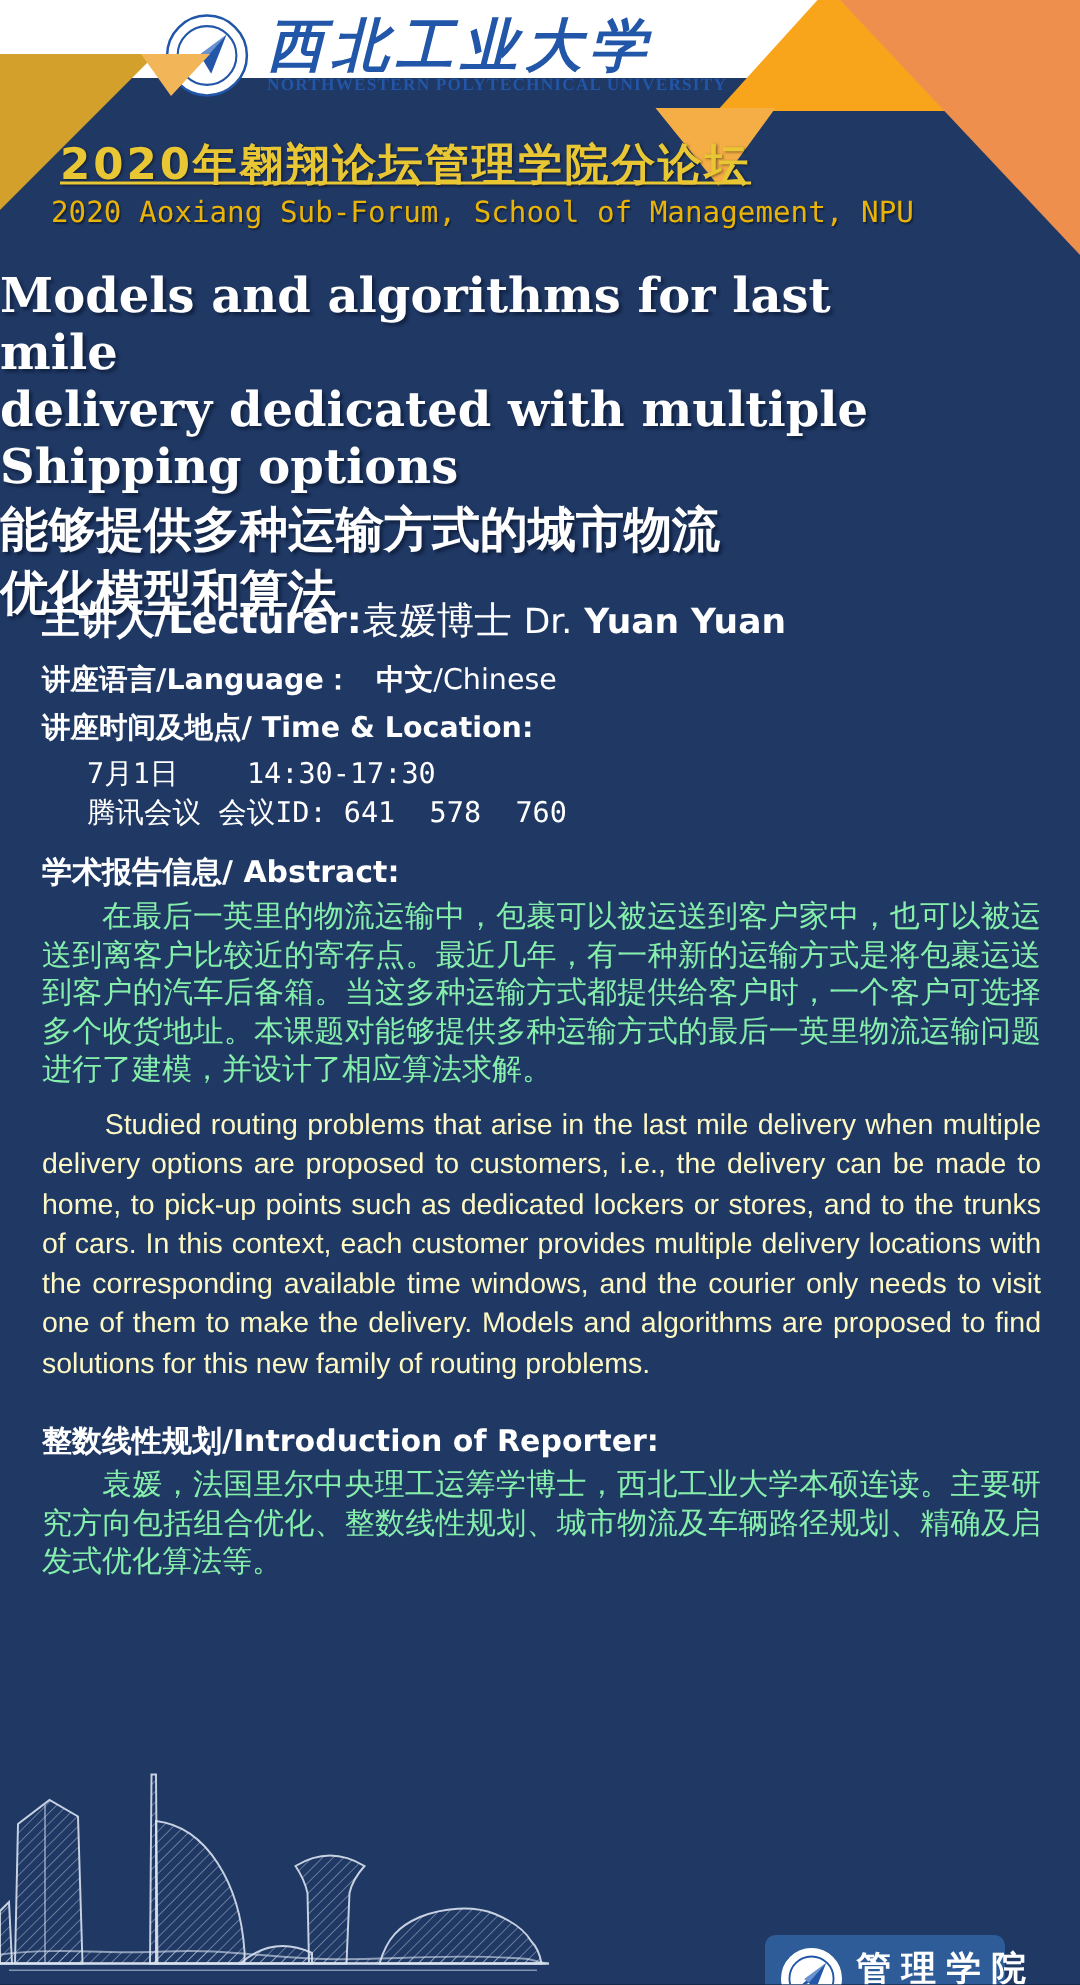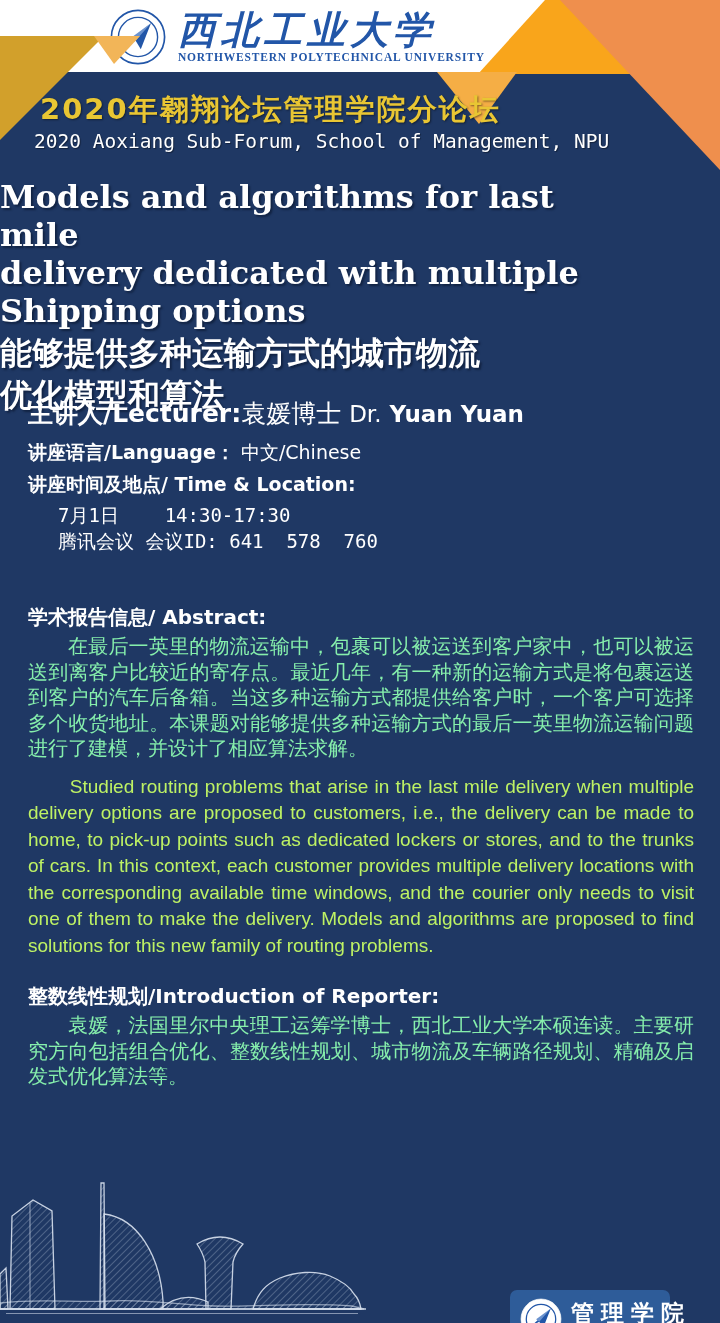--- a/index.html
+++ b/index.html
@@ -1,56 +1,56 @@
 <!DOCTYPE html>
 <html><head>
 <meta charset="utf-8">
 <style>
   html,body{margin:0;padding:0;background:#10233f;}
   .poster{
     position:relative; width:720px; height:1323px; overflow:hidden;
     background:#1F3864; font-family:"DejaVu Sans", sans-serif;
   }
   
-  .header-band{position:absolute;left:0;top:0;width:720px;height:72px;background:#ffffff;}
+  .header-band{position:absolute;left:0;top:0;width:720px;height:52px;background:#ffffff;}
   .logo-row{position:absolute;left:110px;top:6px;height:62px;display:flex;align-items:center;gap:12px;}
   .emblem-lg{width:56px;height:56px;flex:0 0 auto;}
   .univ-text{display:flex;flex-direction:column;justify-content:center;}
   .univ-zh{font-family:"DejaVu Serif",serif;font-style:italic;font-weight:700;font-size:38px;line-height:38px;color:#2256A8;letter-spacing:5px;white-space:nowrap;}
   .univ-en{font-family:"Liberation Serif",serif;font-weight:700;font-size:11.5px;letter-spacing:0.8px;color:#2256A8;margin-top:2px;white-space:nowrap;}
   
   .deco-svg{position:absolute;left:0;top:0;width:720px;height:180px;pointer-events:none;}
   
   .banner{position:absolute;left:0;top:0;width:720px;}
-  .banner-zh{position:absolute;left:40px;top:94px;font-weight:700;font-size:29px;line-height:30px;letter-spacing:2px;color:#E9C633;text-shadow:1px 1px 2px rgba(0,0,0,.45);white-space:nowrap;}
-  .banner-en{position:absolute;left:34px;top:130px;font-family:"DejaVu Sans Mono",monospace;font-weight:400;font-size:19.5px;color:#ffffff;text-shadow:1px 1px 1px rgba(0,0,0,.4);white-space:nowrap;}
+  .banner-zh{position:absolute;left:40px;top:94px;font-weight:700;font-size:29px;line-height:30px;letter-spacing:2px;color:#E9C633;text-shadow:1px 1px 2px rgba(0,0,0,.45);white-space:nowrap;text-decoration:underline;}
+  .banner-en{position:absolute;left:34px;top:130px;font-family:"DejaVu Sans Mono",monospace;font-weight:400;font-size:19.5px;color:#eab308;text-shadow:1px 1px 1px rgba(0,0,0,.4);white-space:nowrap;}
   
   .main-title{position:absolute;left:0;top:178px;width:604px;color:#ffffff;}
   .title-en{font-family:"DejaVu Serif",serif;font-weight:700;font-size:32px;line-height:38px;text-shadow:2px 2px 2px rgba(8,18,40,.55);}
   .title-zh{font-weight:700;font-size:32px;line-height:37px;margin-top:5px;text-shadow:2px 2px 2px rgba(8,18,40,.55);}
   
   .info{position:absolute;left:28px;right:26px;top:399px;color:#ffffff;}
   .lecturer-line{font-size:25px;line-height:30px;margin-bottom:11px;white-space:nowrap;}
   .lect-label{font-weight:700;}
   .lect-name{font-family:"DejaVu Serif",serif;font-weight:400;}
   .lect-dr{font-size:23px;font-weight:400;}
   .lect-name-en{font-size:23px;font-weight:700;}
   .lang-line{font-size:19px;line-height:24px;margin-bottom:8px;}
   .lang-label{font-weight:700;}
-  .lang-zh{font-weight:400;}
+  .lang-zh{font-weight:700;margin-left:10px;}
   .lang-en{font-weight:400;}
   .time-label{font-weight:700;font-size:19px;line-height:24px;margin-bottom:6px;}
   .time-line{font-family:"DejaVu Sans Mono",monospace;font-size:19px;line-height:26px;padding-left:30px;white-space:pre;}
   
   .section{position:absolute;left:28px;right:26px;color:#ffffff;}
   .sec-abstract{top:569px;}
   .sec-reporter{top:948px;}
-  .sec-heading{font-weight:700;font-size:20px;line-height:24px;margin-top:36px;}
+  .sec-heading{font-weight:700;font-size:20px;line-height:24px;}
   .para-zh{margin-top:5px;font-family:"DejaVu Serif",serif;font-weight:400;font-size:20px;line-height:25.5px;text-align:justify;text-indent:2em;color:#86efac;}
-  .para-en{margin-top:12px;font-family:"Liberation Sans",sans-serif;font-weight:400;font-size:19px;line-height:26.5px;text-align:justify;text-indent:2.2em;color:#bef264;}
+  .para-en{margin-top:12px;font-family:"Liberation Sans",sans-serif;font-weight:400;font-size:19px;line-height:26.5px;text-align:justify;text-indent:2.2em;color:#fef9c3;}
   
   .skyline{position:absolute;left:0;top:1156px;width:372px;height:162px;}
   
   .footer-badge{position:absolute;left:510px;top:1254px;width:160px;height:58px;background:#2E5C99;border-radius:7px;display:flex;align-items:center;gap:9px;padding:0 10px;box-sizing:border-box;margin-top:36px;}
   .emblem-sm{width:42px;height:42px;flex:0 0 auto;}
   .badge-text{display:flex;flex-direction:column;}
   .badge-zh{font-weight:700;font-size:23px;line-height:25px;letter-spacing:7px;color:#ffffff;white-space:nowrap;}
   .badge-en{font-family:"Liberation Sans",sans-serif;font-size:8px;letter-spacing:1.6px;color:#E8EEF7;margin-top:3px;white-space:nowrap;}
 </style>
 </head>

